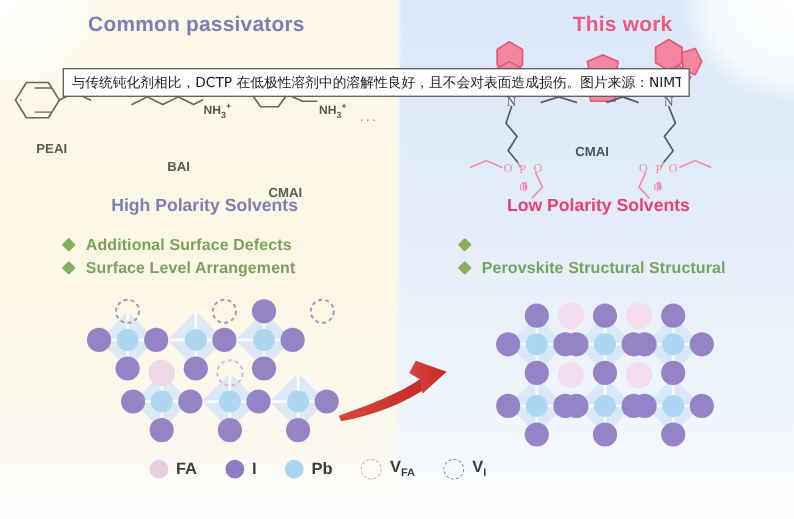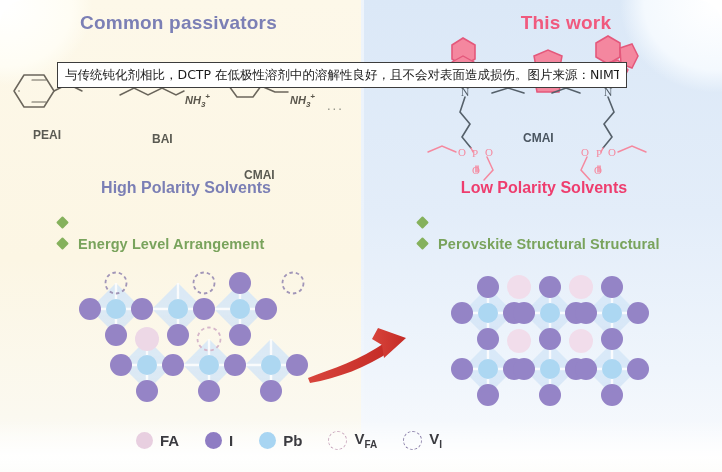--- a/index.html
+++ b/index.html
@@ -112,53 +112,52 @@
   }
   
   .mol-label {
     position: absolute;
     font-weight: bold;
     font-size: 12px;
     color: #5a5a52;
     white-space: nowrap;
   }
   #label-peai { left: 33px; top: 128px; }
-  #label-bai  { left: 152px; top: 132px; }
+  #label-bai  { left: 152px; top: 144px; }
   #label-cmai { left: 244px; top: 128px; margin-top: 40px; }
   #label-dctp { left: 523px; top: 131px; color: #4a5560; }
   .ellipsis-label {
     position: absolute;
     left: 327px; top: 98px;
     font-size: 13px;
     color: #8e8e84;
     letter-spacing: 2px;
   }
   .nh3 {
     position: absolute;
     font-size: 11px;
     font-weight: bold;
     color: #5a564c;
     white-space: nowrap;
-    font-style: italic;
   }
   .nh3 sub { font-size: 8px; }
   .nh3 sup { font-size: 8px; }
   #nh3-bai  { left: 185px; top: 92px; }
   #nh3-cmai { left: 290px; top: 92px; }
   
   #overlay {
     position: absolute;
     left: 0; top: 0;
     width: 722px; height: 472px;
   }
   
   #legend {
     position: absolute;
     left: 0; width: 578px;
-    top: 430px;
+    top: 416px;
     display: flex;
     justify-content: center;
     align-items: center;
     gap: 26px;
   }
   .legend-item {
     display: flex;
     align-items: center;
     gap: 7px;
   }
@@ -437,24 +436,25 @@
 
   <div class="nh3" id="nh3-bai">NH<sub>3</sub><sup>+</sup></div>
   <div class="nh3" id="nh3-cmai">NH<sub>3</sub><sup>+</sup></div>
 
   <div class="solvent-title" id="solvent-left">High Polarity Solvents</div>
   <div class="solvent-title" id="solvent-right">Low Polarity Solvents</div>
 
   <div class="bullets" id="bullets-left">
     <div class="bullet-row">
       <span class="diamond"></span>
+      <span class="bullet-text">Additional Surface Defects</span>
     </div>
     <div class="bullet-row">
       <span class="diamond"></span>
-      <span class="bullet-text">Energy Level Arrangement</span>
+      <span class="bullet-text">Surface Level Arrangement</span>
     </div>
   </div>
 
   <div class="bullets" id="bullets-right">
     <div class="bullet-row">
       <span class="diamond"></span>
     </div>
     <div class="bullet-row">
       <span class="diamond"></span>
       <span class="bullet-text">Perovskite Structural Structural</span>

